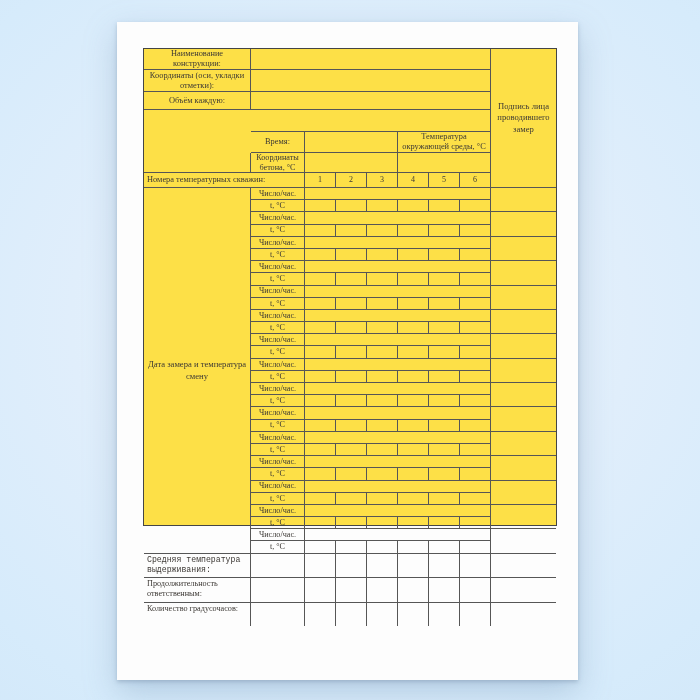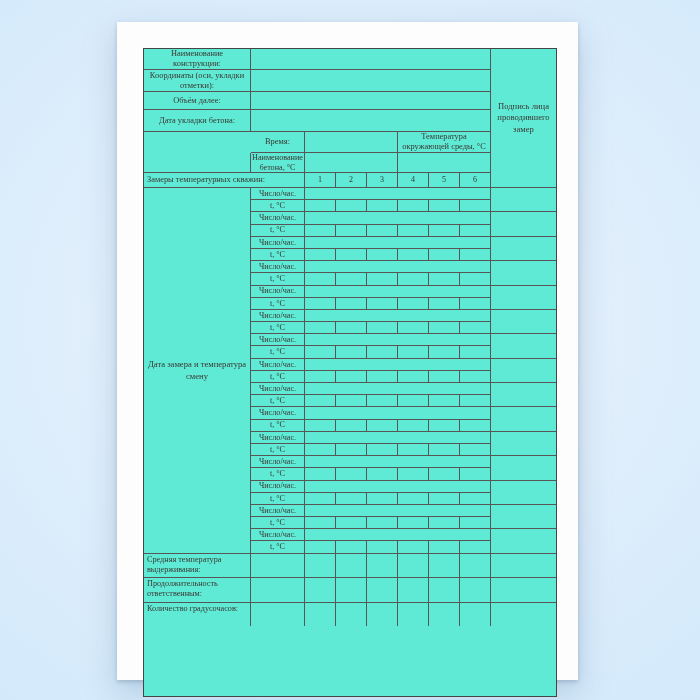--- a/index.html
+++ b/index.html
@@ -9,26 +9,26 @@
     font-family:"Liberation Serif","DejaVu Serif",serif;
     color:#3c3834;
     position:relative;
   }
   .paper{
     position:absolute;left:117px;top:22px;width:461px;height:658px;
     background:#fdfdfd;
     box-shadow:0 2px 4px rgba(125,150,175,.5), 0 12px 30px rgba(115,150,185,.38);
   }
   .form-table{
-    position:absolute;left:26px;top:26px;width:414px;height:649px;
+    position:absolute;left:26px;top:26px;width:414px;height:478px;
     display:grid;
     grid-template-columns:107px 54px repeat(6,31px) 1fr;
     grid-template-rows:21px 22px 18px 22px 21px 20px 15px repeat(30,12.2px) 24px 25px 23px;
     border:1.5px solid #454545;
-    background:#5eead4;
+    background:#fde047;
     box-sizing:border-box;
   }
   .cell{
     border-right:1px solid #565656;border-bottom:1px solid #565656;
     display:flex;align-items:center;justify-content:center;
     text-align:center;font-size:8.4px;line-height:1.15;
     padding:0 2px;box-sizing:border-box;overflow:hidden;
     color:#3c3834;
   }
   .left{justify-content:flex-start;text-align:left;padding-left:3px;}
@@ -52,36 +52,35 @@
 
   <div class="form-table">
 
     <div class="cell" style="grid-area:1/1/2/2">Наименование конструкции:</div>
     <div class="cell" style="grid-area:1/2/2/9"></div>
     <div class="cell no-br sig-h" style="grid-area:1/9/8/10">Подпись лица проводившего замер</div>
 
     <div class="cell" style="grid-area:2/1/3/2">Координаты (оси, укладки отметки):</div>
     <div class="cell" style="grid-area:2/2/3/9"></div>
 
-    <div class="cell" style="grid-area:3/1/4/2">Объём далее:</div>
+    <div class="cell" style="grid-area:3/1/4/2">Объём каждую:</div>
     <div class="cell" style="grid-area:3/2/4/9"></div>
 
-    <div class="cell" style="grid-area:4/1/5/2">Дата укладки бетона:</div>
     <div class="cell" style="grid-area:4/2/5/9"></div>
 
     <div class="cell" style="grid-area:5/2/6/3">Время:</div>
     <div class="cell" style="grid-area:5/3/6/6"></div>
     <div class="cell" style="grid-area:5/6/6/9">Температура окружающей среды, °С</div>
 
     <div class="cell" style="grid-area:6/1/7/2"></div>
-    <div class="cell small" style="grid-area:6/2/7/3">Наименование бетона, °С</div>
+    <div class="cell small" style="grid-area:6/2/7/3">Координаты бетона, °С</div>
     <div class="cell" style="grid-area:6/3/7/6"></div>
     <div class="cell" style="grid-area:6/6/7/9"></div>
 
-    <div class="cell left" style="grid-area:7/1/8/3">Замеры температурных скважин:</div>
+    <div class="cell left" style="grid-area:7/1/8/3">Номера температурных скважин:</div>
     <div class="cell nums" style="grid-area:7/3/8/4">1</div>
     <div class="cell nums" style="grid-area:7/4/8/5">2</div>
     <div class="cell nums" style="grid-area:7/5/8/6">3</div>
     <div class="cell nums" style="grid-area:7/6/8/7">4</div>
     <div class="cell nums" style="grid-area:7/7/8/8">5</div>
     <div class="cell nums" style="grid-area:7/8/8/9">6</div>
 
     <div class="cell big-label" style="grid-area:8/1/38/2">Дата замера и температура смену</div>
 
   <div class="cell small" style="grid-area: 8 / 2 / 9 / 3;">Число/час.</div>
@@ -227,21 +226,21 @@
       <div class="cell small" style="grid-area: 36 / 2 / 37 / 3;">Число/час.</div>
       <div class="cell" style="grid-area: 36 / 3 / 37 / 9;"></div>
       <div class="cell no-br" style="grid-area: 36 / 9 / 38 / 10;"></div>
       <div class="cell small" style="grid-area: 37 / 2 / 38 / 3;">t, °С</div>
       <div class="cell" style="grid-area: 37 / 3 / 38 / 4;"></div>
       <div class="cell" style="grid-area: 37 / 4 / 38 / 5;"></div>
       <div class="cell" style="grid-area: 37 / 5 / 38 / 6;"></div>
       <div class="cell" style="grid-area: 37 / 6 / 38 / 7;"></div>
       <div class="cell" style="grid-area: 37 / 7 / 38 / 8;"></div>
       <div class="cell" style="grid-area: 37 / 8 / 38 / 9;"></div>
-      <div class="cell left top small" style="grid-area: 38 / 1 / 39 / 2;">Средняя температура выдерживания:</div>
+      <div class="cell left top small" style="grid-area: 38 / 1 / 39 / 2; font-family: Liberation Mono, monospace;">Средняя температура выдерживания:</div>
       <div class="cell" style="grid-area: 38 / 2 / 39 / 3;"></div>
       <div class="cell" style="grid-area: 38 / 3 / 39 / 4;"></div>
       <div class="cell" style="grid-area: 38 / 4 / 39 / 5;"></div>
       <div class="cell" style="grid-area: 38 / 5 / 39 / 6;"></div>
       <div class="cell" style="grid-area: 38 / 6 / 39 / 7;"></div>
       <div class="cell" style="grid-area: 38 / 7 / 39 / 8;"></div>
       <div class="cell" style="grid-area: 38 / 8 / 39 / 9;"></div>
       <div class="cell no-br" style="grid-area: 38 / 9 / 39 / 10;"></div>
       <div class="cell left top small" style="grid-area: 39 / 1 / 40 / 2;">Продолжительность ответственным:</div>
       <div class="cell" style="grid-area: 39 / 2 / 40 / 3;"></div>

